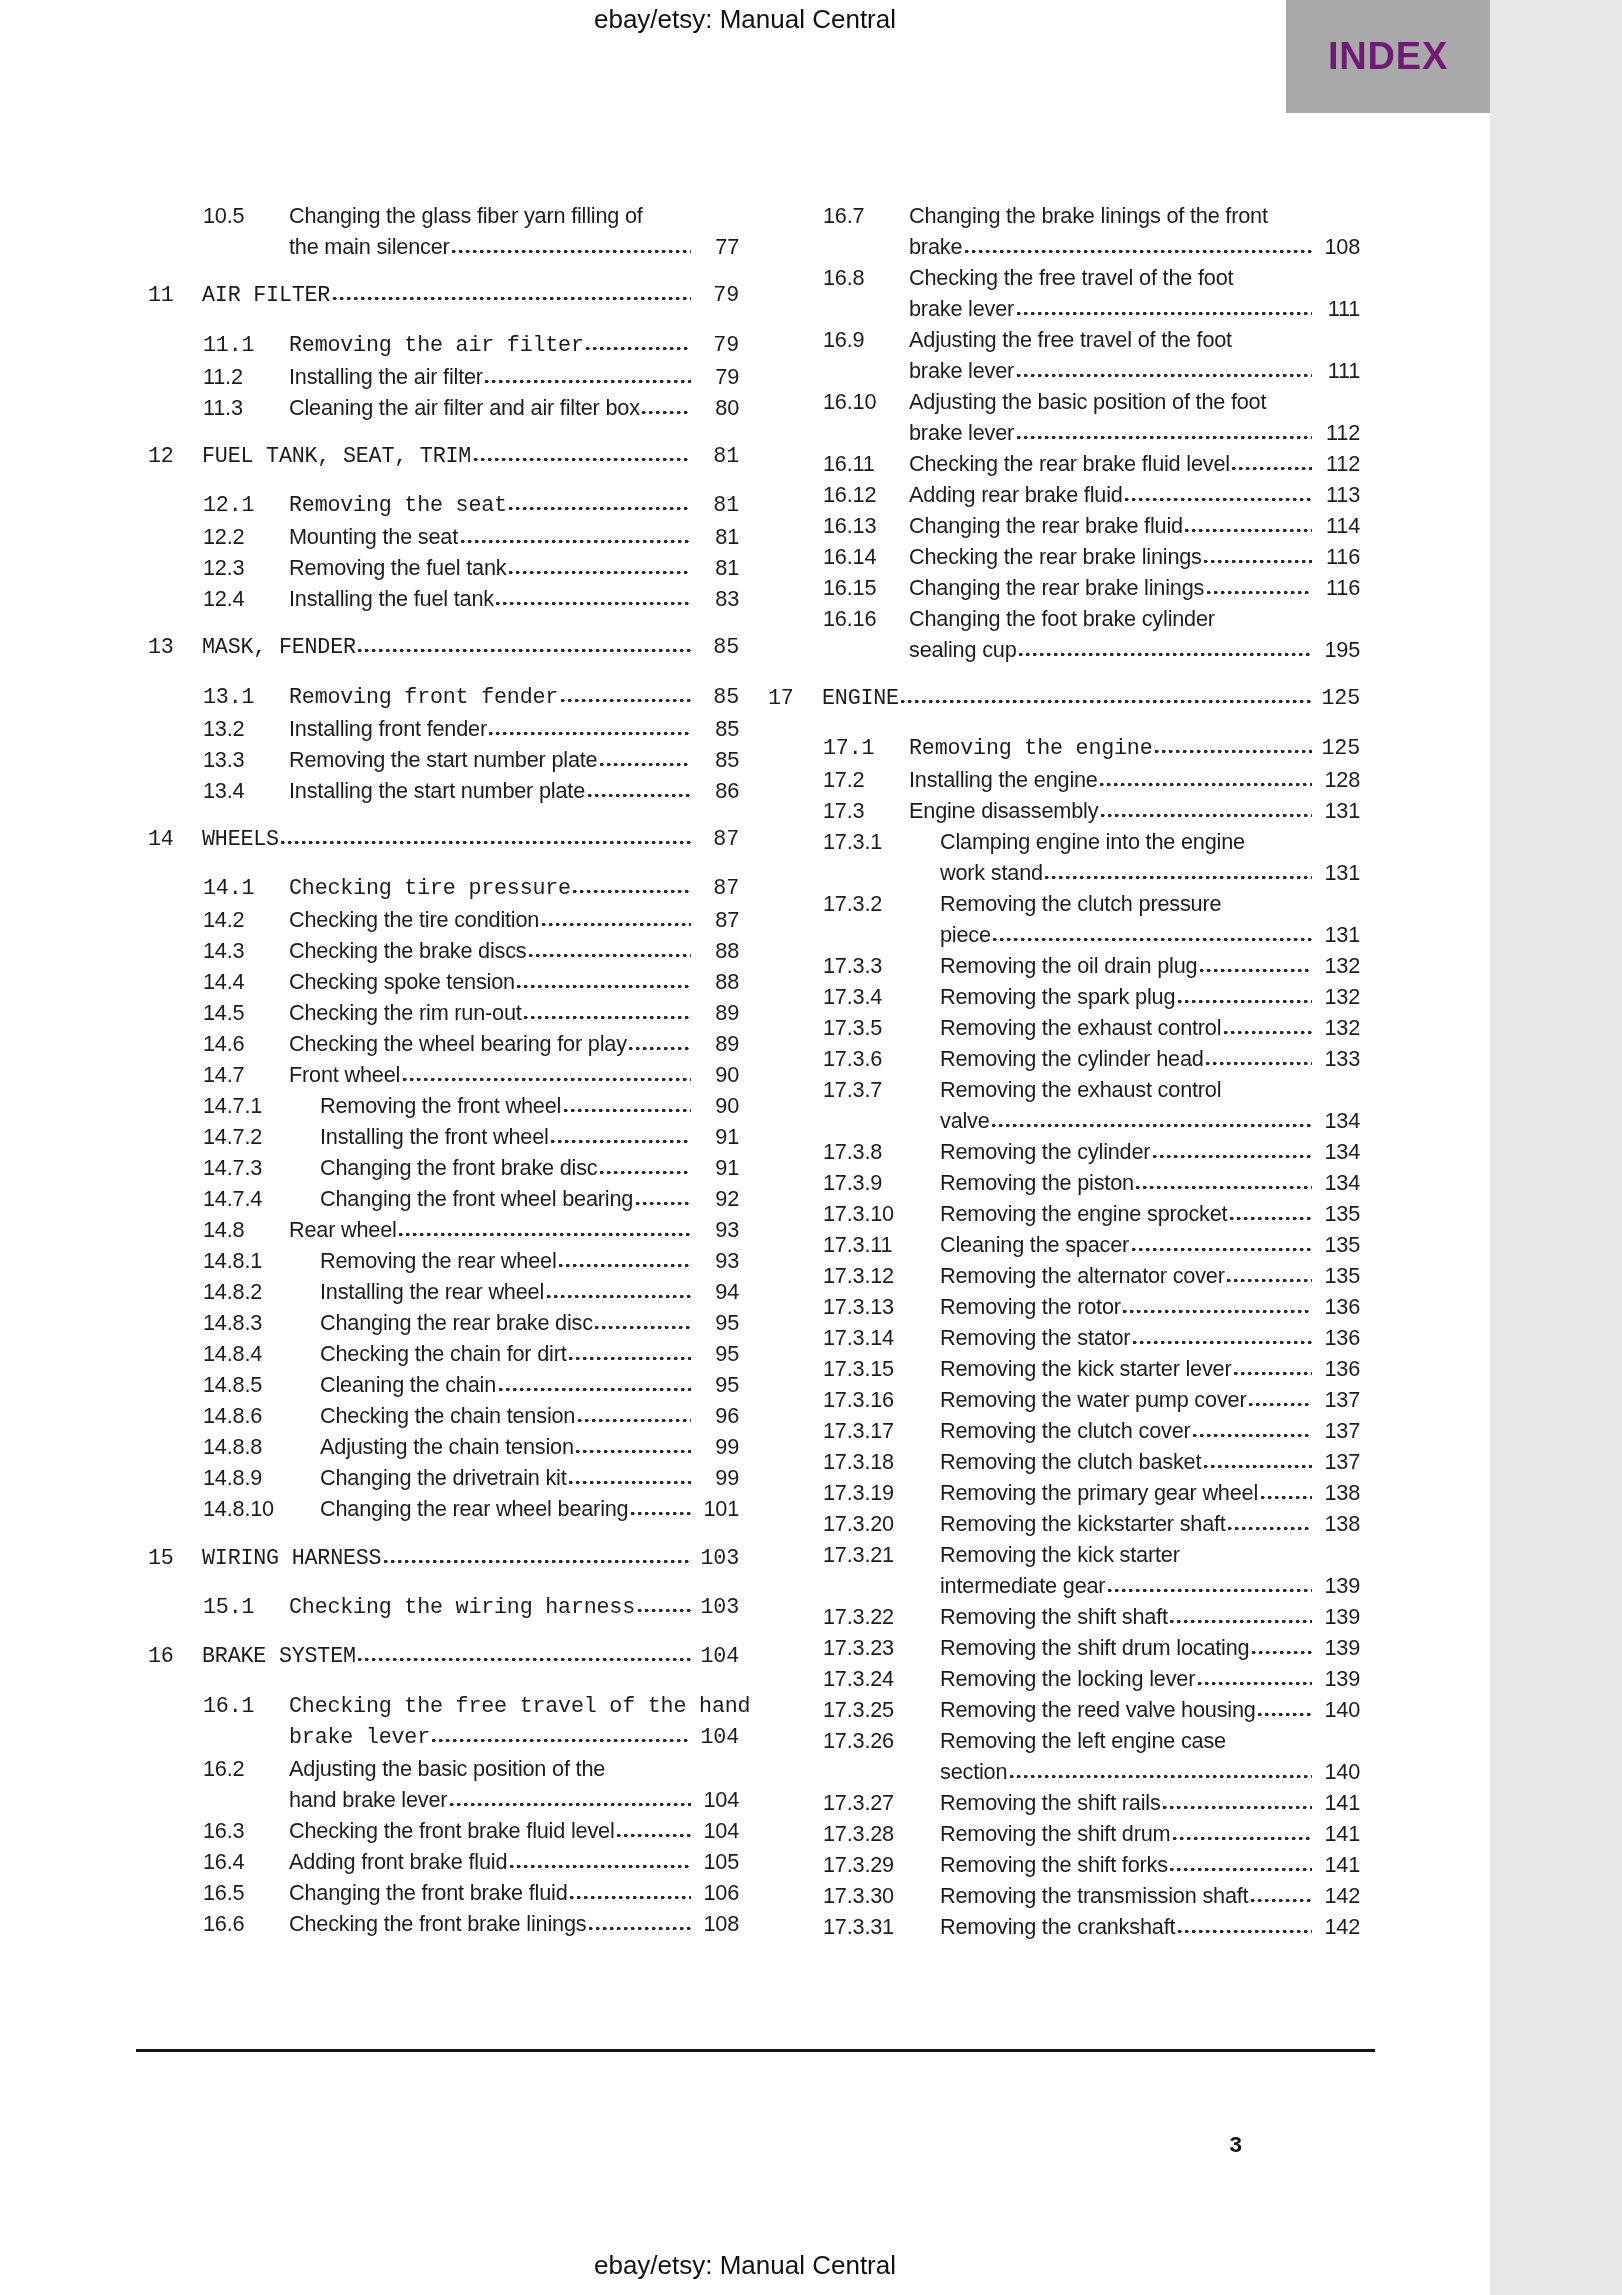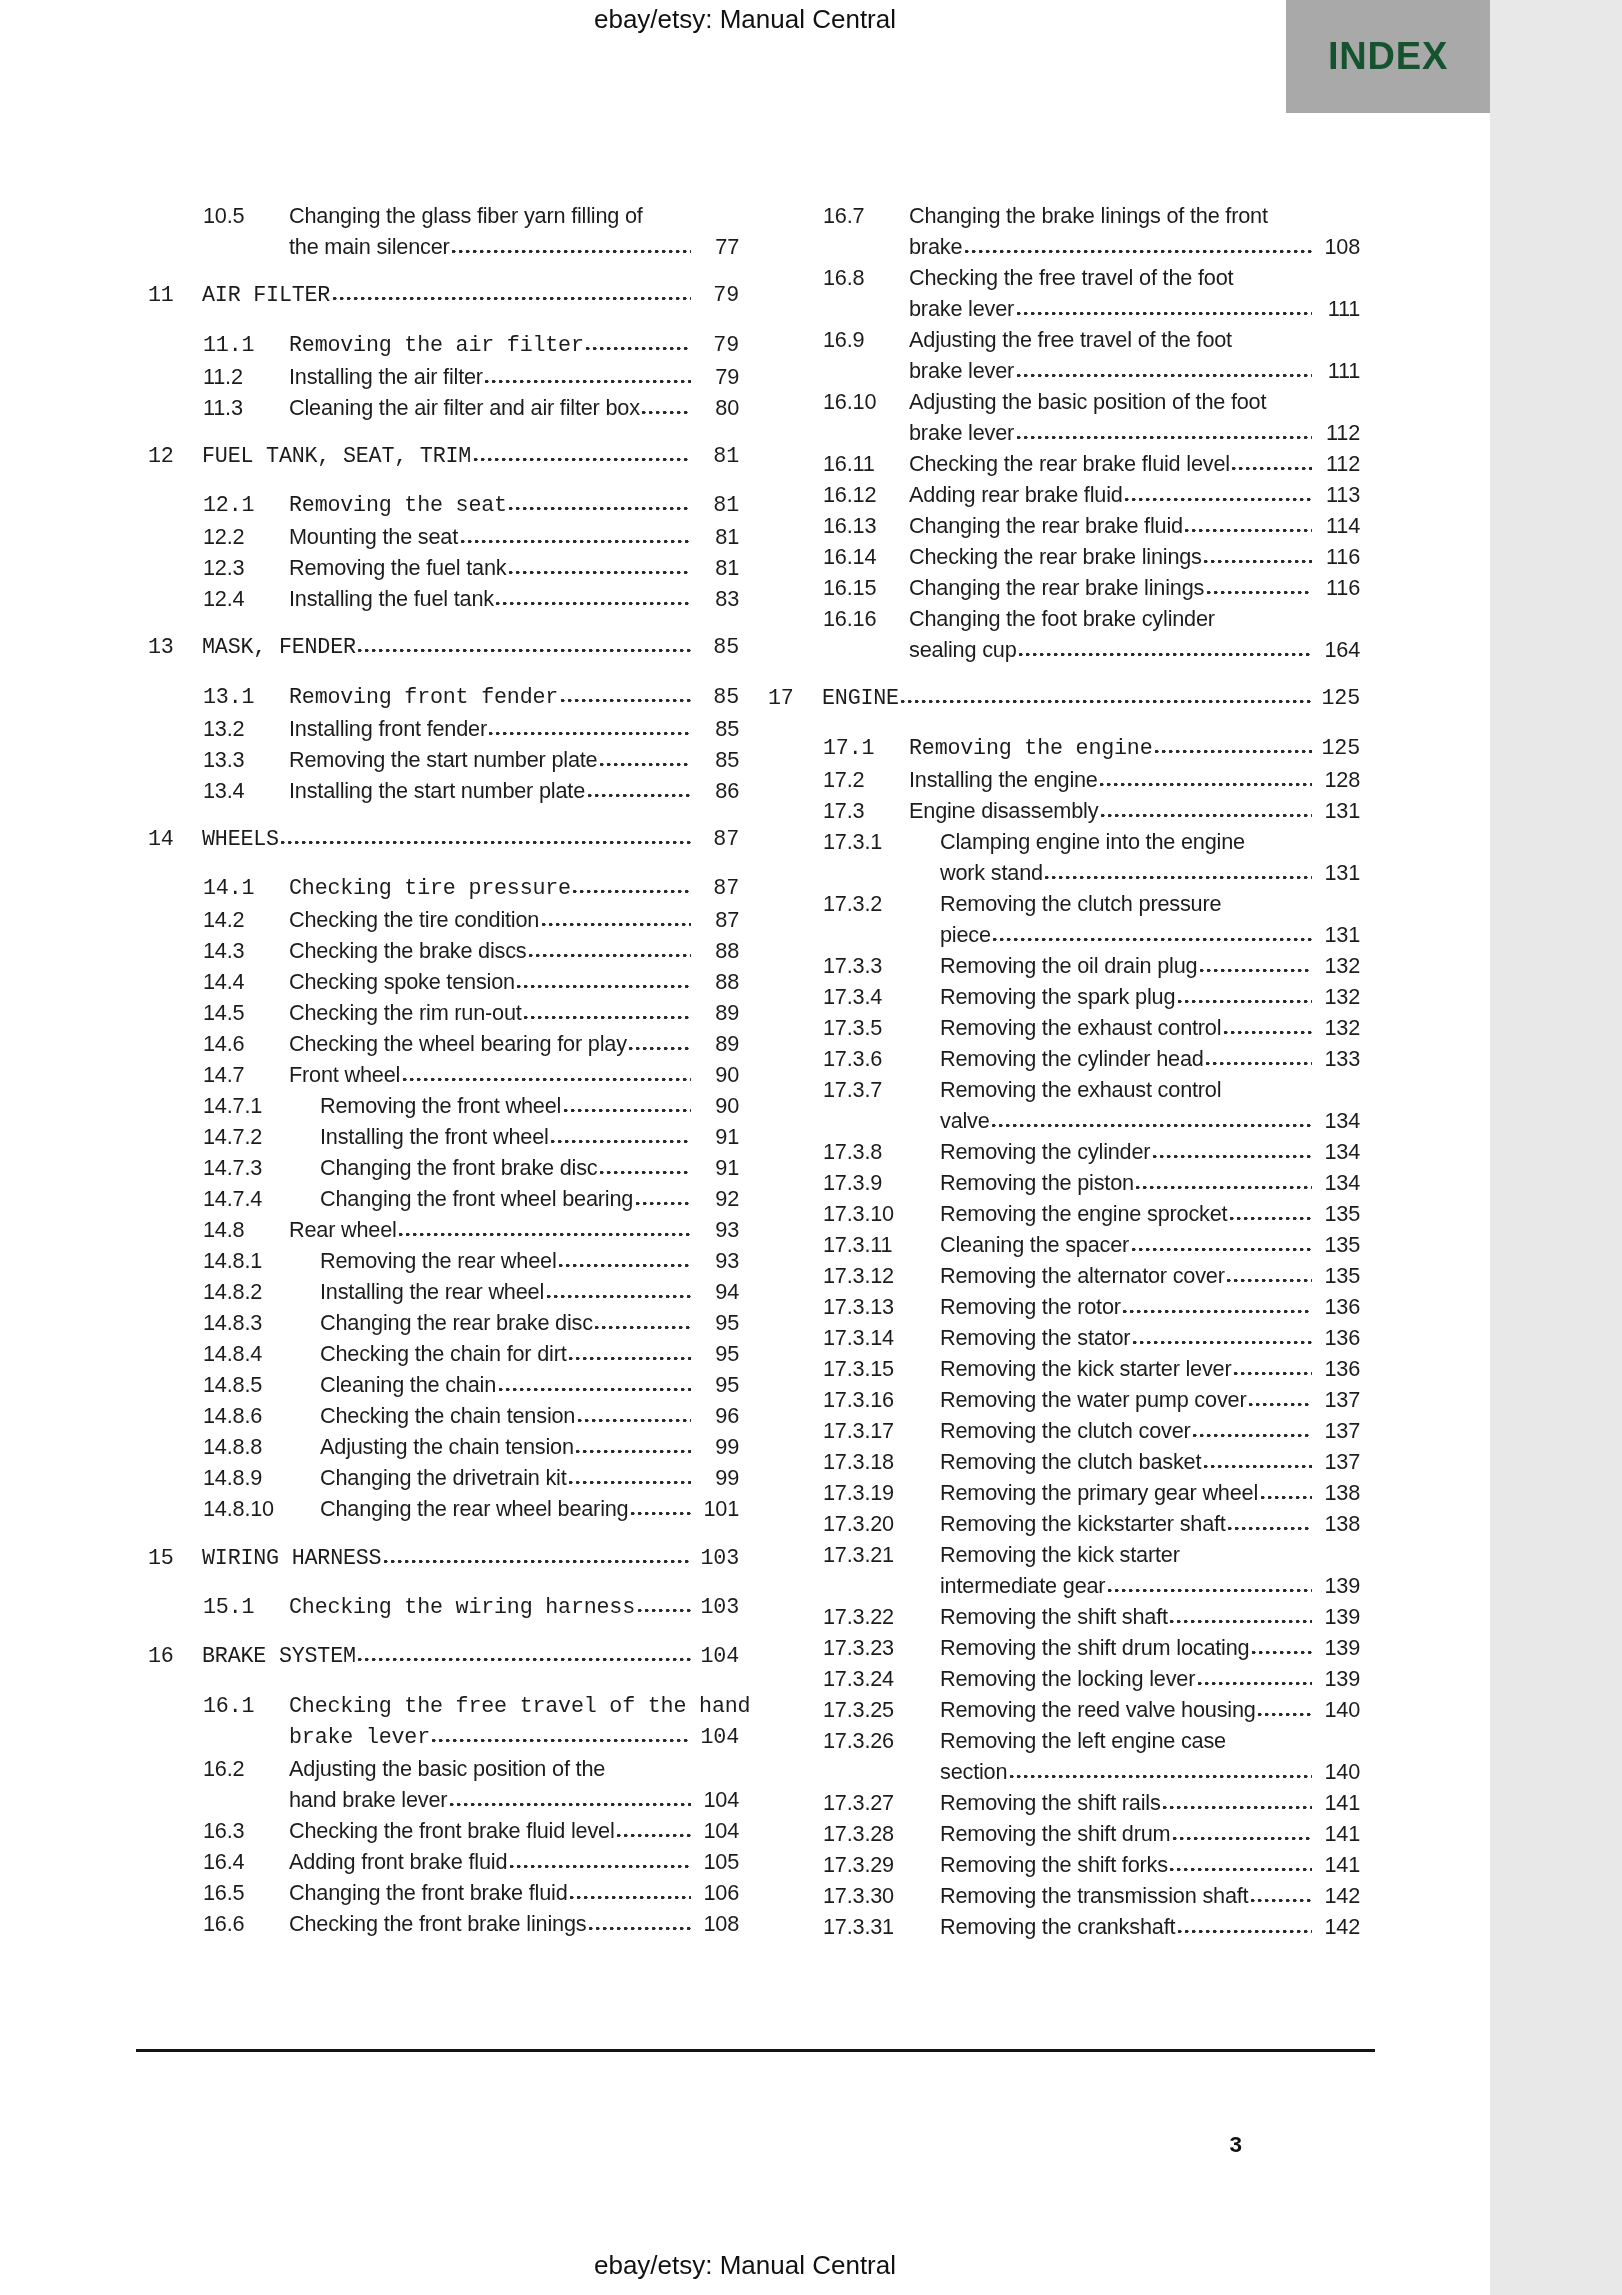--- a/index.html
+++ b/index.html
@@ -52,21 +52,21 @@
     position:absolute;top:2250px;left:0;width:100%;
     text-align:center;font-size:26px;color:#111;
   }
 </style>
 </head>
 <body>
 
 <div class="page" style="background: rgb(255, 255, 255); color: rgb(28, 28, 28);">
   <div class="header-title">ebay/etsy: Manual Central</div>
   <div class="index-box" style="background: rgb(169, 169, 169);">
-    <span class="index-label" style="color: #14532d; text-align: right;">INDEX</span>
+    <span class="index-label" style="color: #701a75; text-align: right;">INDEX</span>
   </div>
 
   <div class="toc-col left" id="col-left">
       <div class="row lvl2">
         <span class="num">10.5</span>
         <div class="line"><span class="t">Changing the glass fiber yarn filling of</span></div>
         <div class="line last">
           <span class="t">the main silencer</span>
           <span class="dots"></span>
           <span class="pg">77</span>
@@ -511,21 +511,21 @@
           <span class="dots"></span>
           <span class="pg">116</span>
         </div>
       </div>
       <div class="row lvl2">
         <span class="num">16.16</span>
         <div class="line"><span class="t">Changing the foot brake cylinder</span></div>
         <div class="line last">
           <span class="t">sealing cup</span>
           <span class="dots"></span>
-          <span class="pg">164</span>
+          <span class="pg">195</span>
         </div>
       </div>
       <div class="row lvl1 gap">
         <span class="num">17</span>
         <div class="line last">
           <span class="t">ENGINE</span>
           <span class="dots"></span>
           <span class="pg">125</span>
         </div>
       </div>

